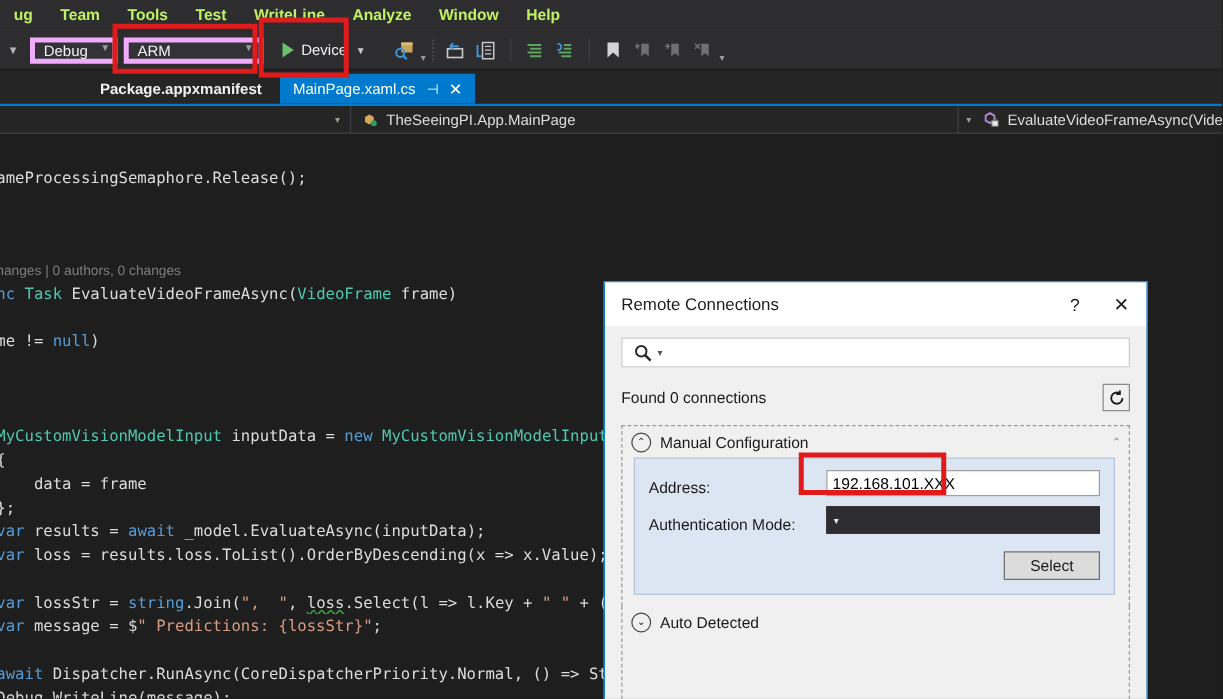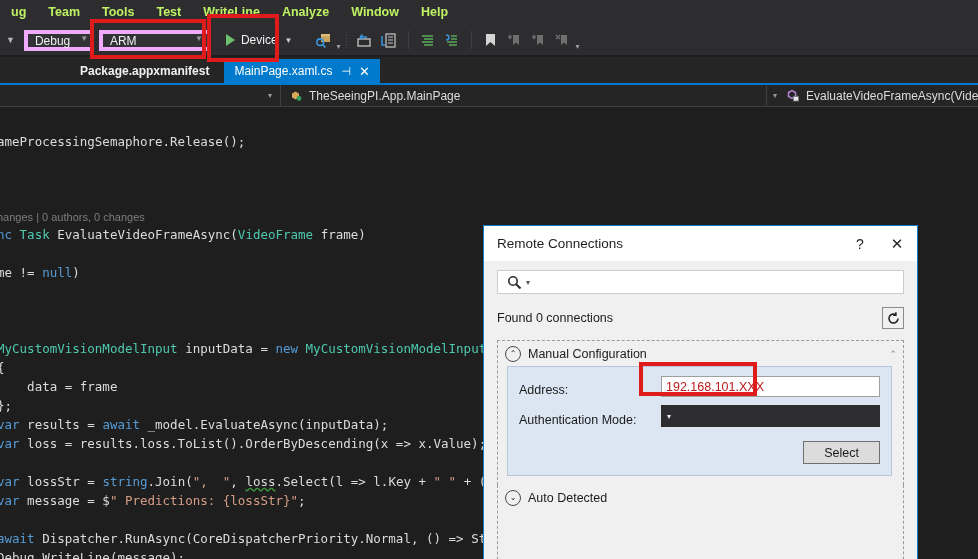--- a/index.html
+++ b/index.html
@@ -148,21 +148,21 @@
   .sec-title { font-size: 12.5px; color: #1b1b1b; }
 
   .manual-panel {
     background: #dce6f2; border: 1px solid #b6c7da; margin: 0 11px 0 9px;
     padding: 9px 11px 11px 11px;
   }
   .frow { display: flex; align-items: flex-end; margin-bottom: 8px; }
   .flabel { width: 142px; font-size: 12.5px; color: #1b1b1b; }
   .addr-input {
     flex: 1; height: 21px; background: #ffffff; border: 1px solid #a0a0a0;
-    font-size: 12.5px; color: #b91c1c; display: flex; align-items: center; padding: 0 4px;
+    font-size: 12.5px; color: #000000; display: flex; align-items: center; padding: 0 4px;
   }
   .auth-select {
     flex: 1; height: 22px; background: #2d2d30; border: 1px solid #2d2d30;
     color: #ffffff; font-size: 12.5px; display: flex; align-items: center;
     padding: 0 6px 0 5px;
   }
   .auth-select .atxt { flex: 1; }
   .auth-select .cbarrow3 { font-size: 8px; color: #e6e6e6; }
   .selectrow { display: flex; justify-content: flex-end; margin-top: 14px; }
   .select-btn {

